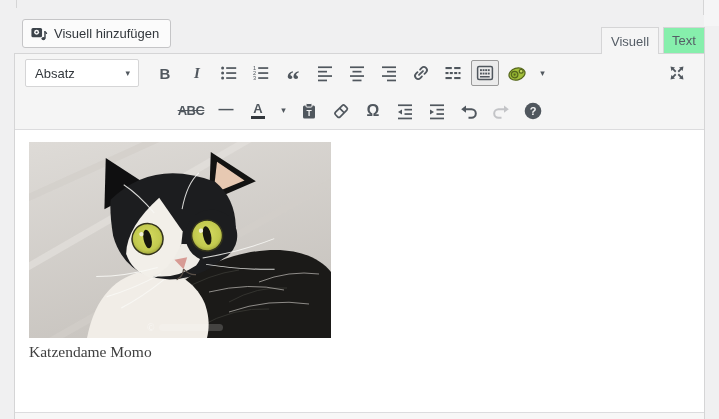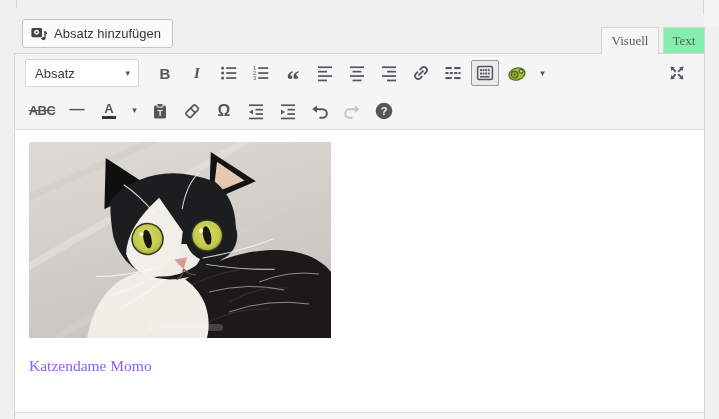--- a/index.html
+++ b/index.html
@@ -20,39 +20,39 @@
     display:inline-flex;align-items:center;gap:6px;
     background:#fbfbfb;border:1px solid #c5c5c7;border-radius:3px;
     padding:0 11px 0 8px;font-size:13px;color:#32373c;
     font-family:"Liberation Sans",sans-serif;cursor:pointer;box-sizing:border-box;
   }
   .media-btn svg{display:block;}
 
   
   .tab{
     position:absolute;box-sizing:border-box;font-size:13px;color:#555d66;
-    display:flex;align-items:center;justify-content:center;cursor:pointer;font-family:Liberation Serif, serif;
+    display:flex;align-items:center;justify-content:center;cursor:pointer;
   }
   .tab-visual{
     left:601px;top:27px;width:58px;height:27px;
     background:#f5f5f5;border:1px solid #d5d5d6;border-bottom:none;z-index:3;
   }
   .tab-text{
     left:663px;top:27px;width:42px;height:26px;
     background:#86efac;border:1px solid #d5d5d6;border-bottom:none;
   }
 
   
   .editor{
     position:absolute;left:14px;top:53px;width:691px;height:366px;
     box-sizing:border-box;border:1px solid #d5d5d6;border-bottom:none;
     display:flex;flex-direction:column;background:#fff;z-index:1;
   }
   .toolbar-grp{background:#f5f5f5;border-bottom:1px solid #dcdcde;}
-  .tb-row{display:flex;align-items:center;height:38px;padding:0 8px 0 10px;gap:4px;}
+  .tb-row{display:flex;align-items:center;height:38px;padding:0 8px 0 10px;gap:4px;justify-content:center;}
   .tb-row.row2{height:37px;}
 
   .listbox{
     width:114px;height:28px;background:#fff;border:1px solid #d5d5d6;border-radius:2px;
     display:flex;align-items:center;box-sizing:border-box;padding:0 8px 0 9px;
     font-size:13px;color:#32373c;cursor:pointer;margin-right:8px;
   }
   .listbox .lb-label{flex:1;}
   .caret{font-size:9px;color:#50575e;line-height:1;}
 
@@ -83,21 +83,21 @@
     flex:1;background:#fff;padding:12px 14px 0 14px;cursor:text;overflow:hidden;
   }
   .img-wrap{position:relative;width:302px;height:196px;cursor:pointer;}
   .img-wrap svg{display:block;}
   .watermark{
     position:absolute;left:118px;bottom:5px;display:flex;align-items:center;gap:4px;
     color:rgba(255,255,255,0.55);font-size:10px;font-family:"Liberation Serif",serif;
   }
   .wm-blur{width:64px;height:7px;border-radius:4px;background:rgba(255,255,255,0.18);}
   .caption{
-    margin-top:19px;font-family:"Liberation Serif",serif;font-size:15.5px;color:#8b5cf6;
+    margin-top:5px;font-family:"Liberation Serif",serif;font-size:15.5px;color:#404040;
   }
   .statusbar{height:6px;background:#f7f7f7;border-top:1px solid #dcdcde;}
 </style>
 </head>
 <body>
 
 <div class="frag-left"></div>
 <div class="frag-right-col"></div>
 <div class="frag-right-line"></div>
 
@@ -105,21 +105,21 @@
   <span>
     <svg viewBox="0 0 20 20" width="17" height="17" fill="#3c434a">
       <rect x="0.5" y="3.5" width="12.5" height="11" rx="1.8"></rect>
       <circle cx="6.6" cy="8.6" r="2.9" fill="#fbfbfb"></circle>
       <circle cx="6.6" cy="8.6" r="1.2" fill="#3c434a"></circle>
       <rect x="15.6" y="7" width="1.7" height="9" rx="0.8"></rect>
       <ellipse cx="14.6" cy="16" rx="2.3" ry="1.8"></ellipse>
       <path d="M15.6 7 q3.4 0.6 3.6 3.6 l-1.6 0 q-0.2-2-2-2.4 Z"></path>
     </svg>
   </span>
-  <span>Absatz hinzufügen</span>
+  <span>Visuell hinzufügen</span>
 </button>
 
 <div class="tab tab-visual">Visuell</div>
 <div class="tab tab-text">Text</div>
 
 <div class="editor">
   <div class="toolbar-grp">
 
     <div class="tb-row row1">
       <div class="listbox">

